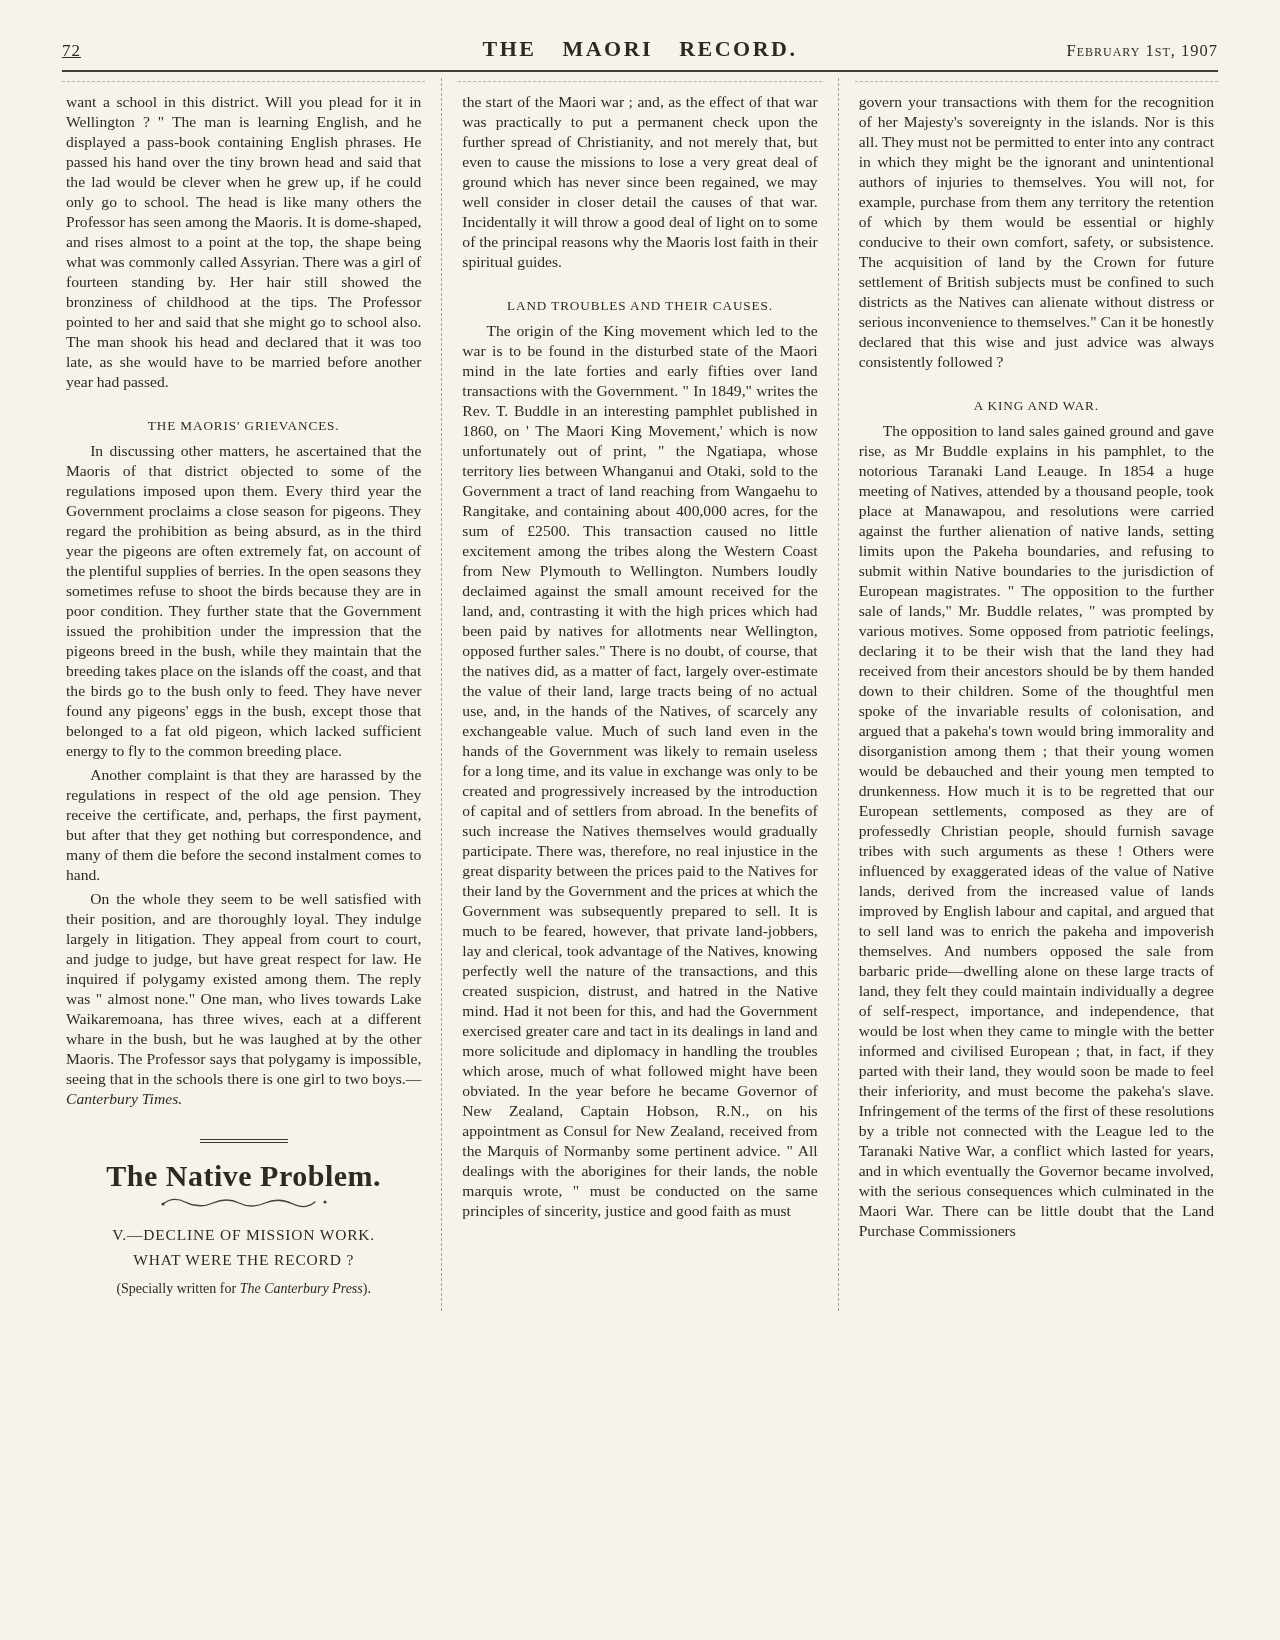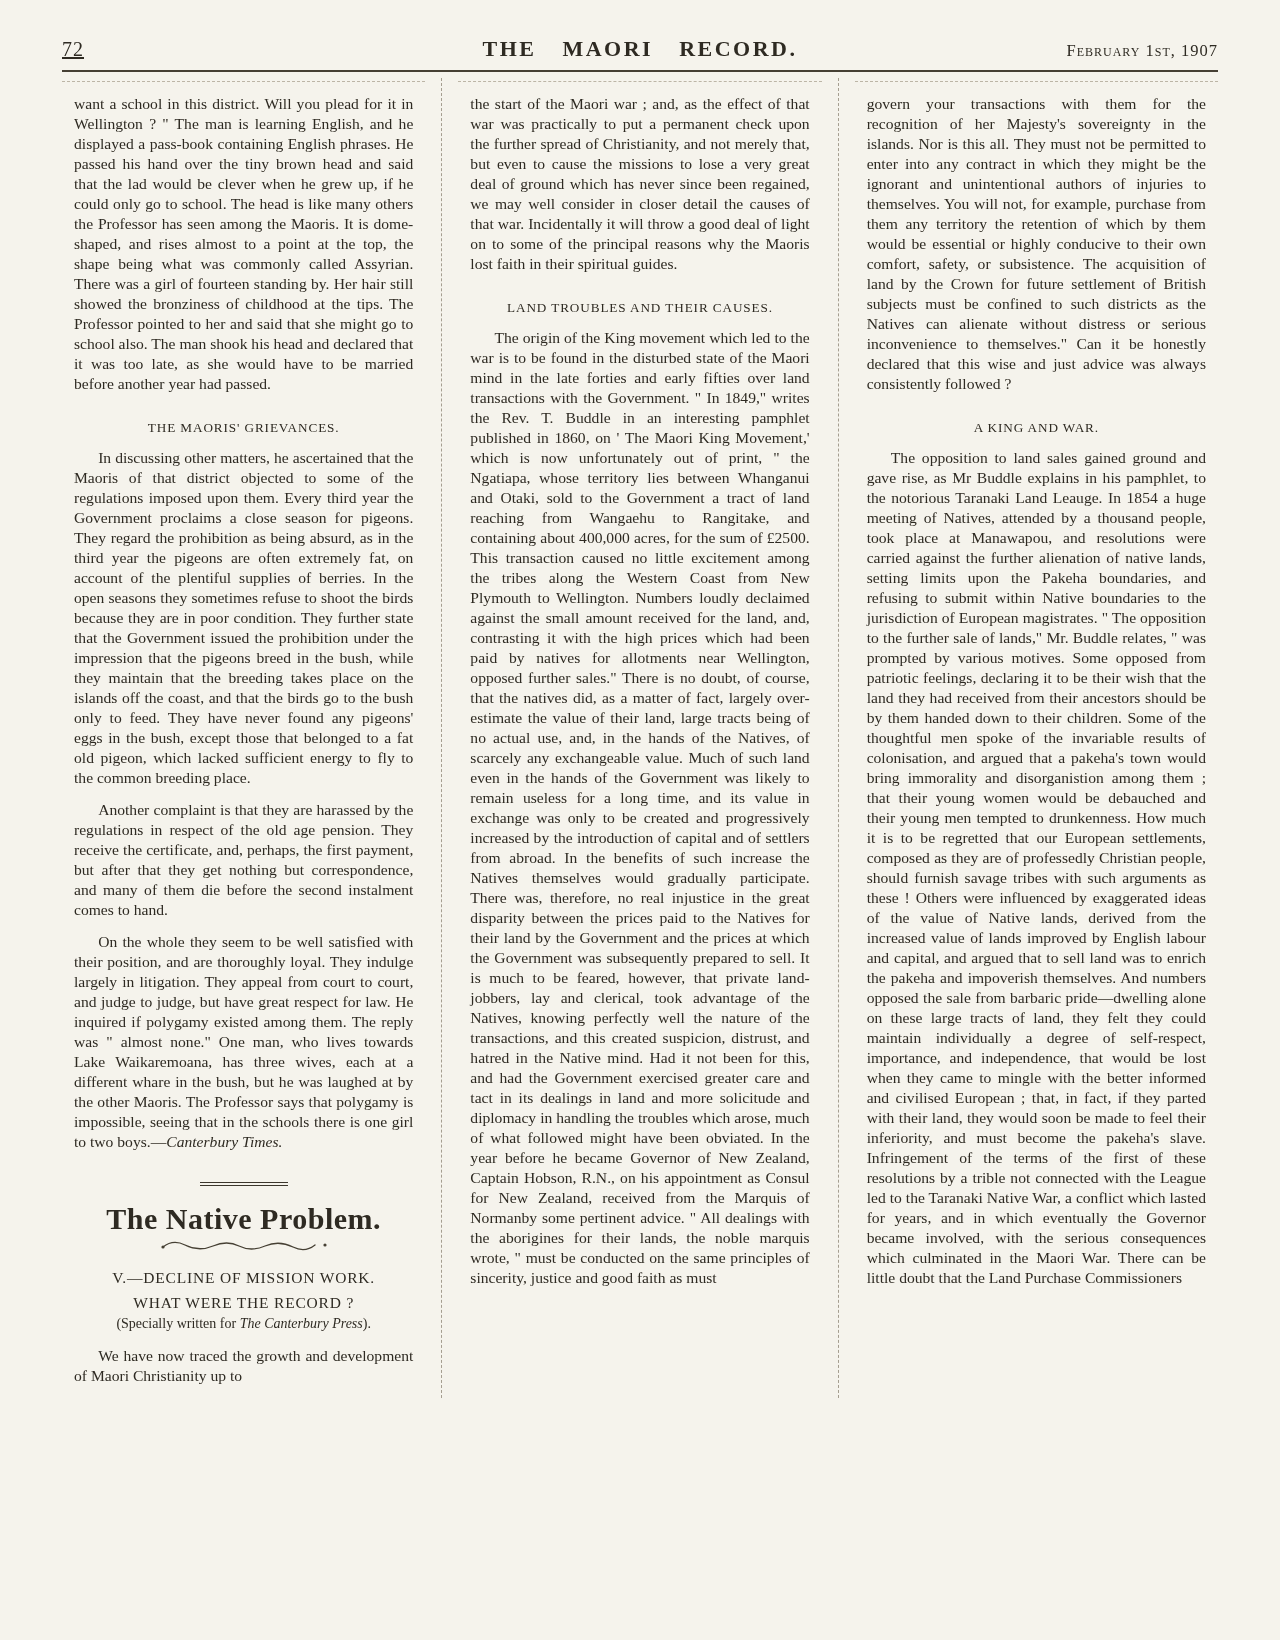--- a/index.html
+++ b/index.html
@@ -18,21 +18,21 @@
     padding: 36px 62px 0;
   }
   
   .masthead {
     display: grid;
     grid-template-columns: 1fr auto 1fr;
     align-items: baseline;
   }
   .page-number {
     justify-self: start;
-    font-size: 20px;
+    font-size: 17px;
     letter-spacing: 1px;
     text-decoration: underline;
   }
   .masthead-title {
     margin: 0;
     justify-self: center;
     font-size: 22px;
     font-weight: 700;
     letter-spacing: 2.5px;
     word-spacing: 18px;
@@ -61,21 +61,21 @@
   .col-3 { padding-right: 0; }
   .col-2, .col-3 { border-left: 1px dashed #a59e90; }
   .column::before {
     content: "";
     display: block;
     border-top: 1px dashed #bcb5a6;
     margin: 3px 0 10px;
   }
   
   .para {
-    margin: 12px;
+    margin: 4px;
     font-size: 15.6px;
     line-height: 20px;
     text-align: justify;
     text-indent: 1.55em;
     hyphens: auto;
   }
   .no-indent { text-indent: 0; }
   .attrib { font-style: italic; }
   .section-heading {
     margin: 26px 0 7px;
@@ -100,21 +100,21 @@
     margin: 0 0 0;
     font-size: 30px;
     font-weight: 700;
     letter-spacing: 0.5px;
   }
   .flourish { display: block; margin: 2px auto 12px; }
   .article-subtitle {
     font-size: 15.5px;
     letter-spacing: 0.8px;
     line-height: 1.6;
-    margin-bottom: 0;
+    margin-bottom: 8px;
   }
   .article-subtitle span { display: block; }
   .byline {
     margin: 0 0 14px;
     font-size: 14px;
     text-indent: 0;
     text-align: center;
   }
   .byline em { font-style: italic; }
 </style>
@@ -150,21 +150,20 @@
           <circle cx="4" cy="9" r="1.6" fill="#464034"></circle>
           <circle cx="166" cy="7" r="1.6" fill="#464034"></circle>
         </svg>
         <div class="article-subtitle">
           <span>V.—DECLINE OF MISSION WORK.</span>
           <span>WHAT WERE THE RECORD ?</span>
         </div>
         <p class="byline"><span>(Specially written for </span><em>The Canterbury Press</em><span>).</span></p>
       </div>
 
-      <p class="para">We have now traced the growth and development of Maori Christianity up to</p>
     </section>
 
     <section class="column col-2">
       <p class="para no-indent">the start of the Maori war ; and, as the effect of that war was practically to put a permanent check upon the further spread of Christianity, and not merely that, but even to cause the missions to lose a very great deal of ground which has never since been regained, we may well consider in closer detail the causes of that war. Incidentally it will throw a good deal of light on to some of the principal reasons why the Maoris lost faith in their spiritual guides.</p>
 
       <h3 class="section-heading">LAND TROUBLES AND THEIR CAUSES.</h3>
 
       <p class="para">The origin of the King movement which led to the war is to be found in the disturbed state of the Maori mind in the late forties and early fifties over land transactions with the Government. " In 1849," writes the Rev. T. Buddle in an interesting pamphlet published in 1860, on ' The Maori King Movement,' which is now unfortunately out of print, " the Ngatiapa, whose territory lies between Whanganui and Otaki, sold to the Government a tract of land reaching from Wangaehu to Rangitake, and containing about 400,000 acres, for the sum of £2500. This transaction caused no little excitement among the tribes along the Western Coast from New Plymouth to Wellington. Numbers loudly declaimed against the small amount received for the land, and, contrasting it with the high prices which had been paid by natives for allotments near Wellington, opposed further sales." There is no doubt, of course, that the natives did, as a matter of fact, largely over-estimate the value of their land, large tracts being of no actual use, and, in the hands of the Natives, of scarcely any exchangeable value. Much of such land even in the hands of the Government was likely to remain useless for a long time, and its value in exchange was only to be created and progressively increased by the introduction of capital and of settlers from abroad. In the benefits of such increase the Natives themselves would gradually participate. There was, therefore, no real injustice in the great disparity between the prices paid to the Natives for their land by the Government and the prices at which the Government was subsequently prepared to sell. It is much to be feared, however, that private land-jobbers, lay and clerical, took advantage of the Natives, knowing perfectly well the nature of the transactions, and this created suspicion, distrust, and hatred in the Native mind. Had it not been for this, and had the Government exercised greater care and tact in its dealings in land and more solicitude and diplomacy in handling the troubles which arose, much of what followed might have been obviated. In the year before he became Governor of New Zealand, Captain Hobson, R.N., on his appointment as Consul for New Zealand, received from the Marquis of Normanby some pertinent advice. " All dealings with the aborigines for their lands, the noble marquis wrote, " must be conducted on the same principles of sincerity, justice and good faith as must</p>
     </section>
 

